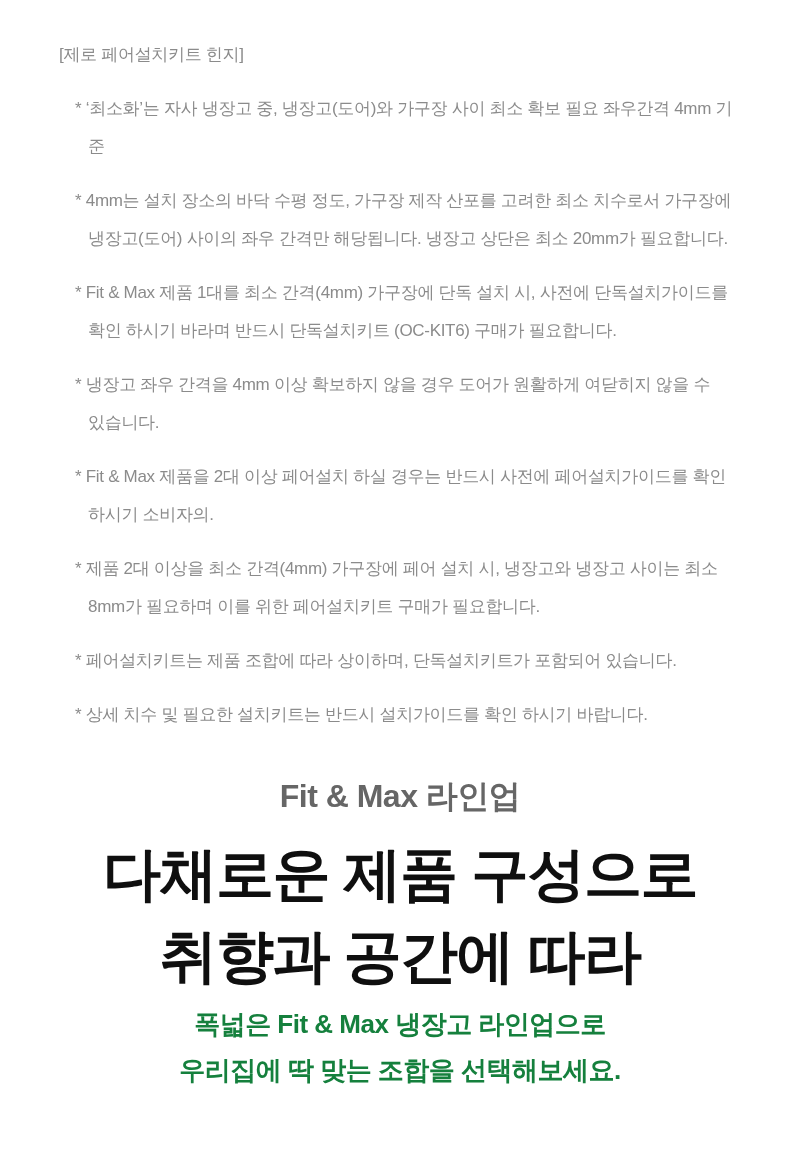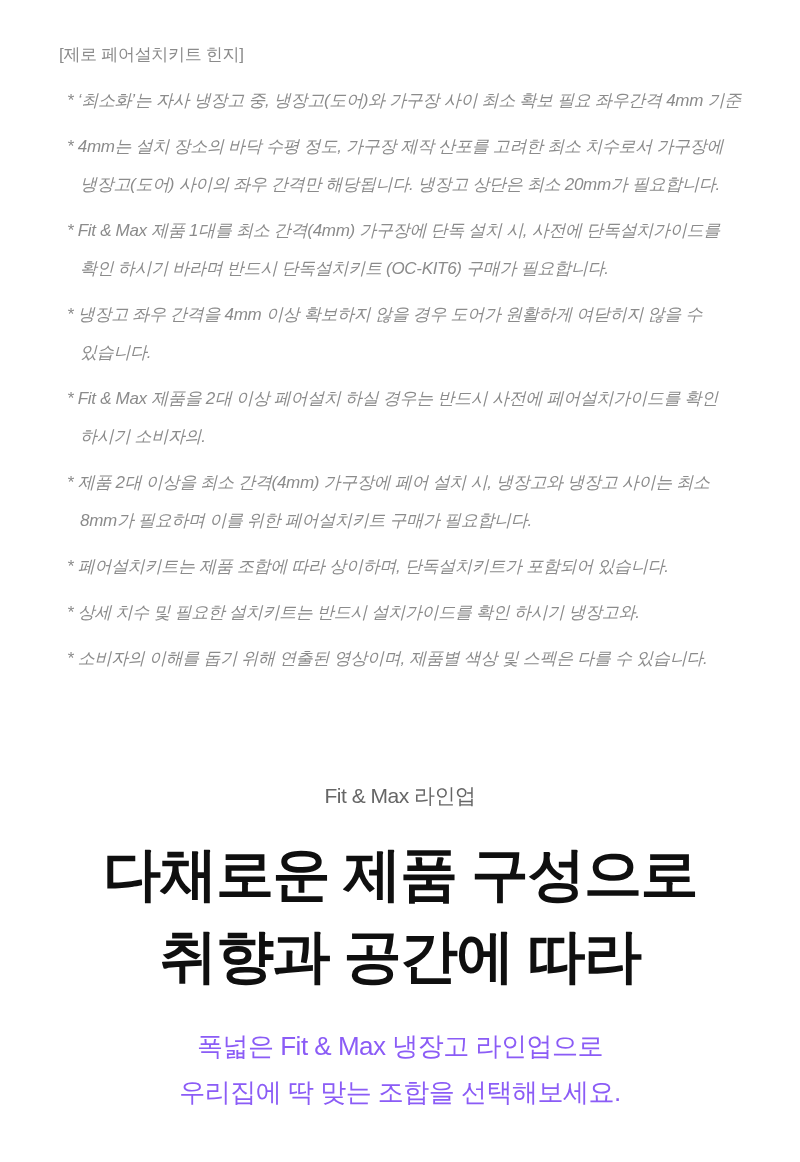--- a/index.html
+++ b/index.html
@@ -25,61 +25,60 @@
     font-size: 17px;
     line-height: 38px;
     color: #8b8b8b;
     letter-spacing: -0.3px;
     font-weight: 400;
   }
   .disc-title {
     margin: 0;
   }
   .note {
-    margin: 8px;
+    margin: 16px;
     padding-left: 13px;
-    font-style: italic;
   }
   .note .line {
     display: block;
   }
   .note .line:first-child {
     text-indent: -13px;
   }
 
   
   .lineup {
     position: absolute;
     left: 0;
     top: 779px;
     width: 800px;
     text-align: center;
   }
   .lineup-eyebrow {
-    font-size: 21px;
+    font-size: 32px;
     line-height: 34px;
     color: #666666;
-    font-weight: 400;
+    font-weight: 700;
     letter-spacing: -0.5px;
   }
   .lineup-headline {
     margin-top: 20px;
     font-size: 58px;
     line-height: 82px;
     font-weight: 800;
     color: #0f0f0f;
     letter-spacing: -1.5px;
   }
   .lineup-headline .hl-line { display: block; }
   .lineup-sub {
-    margin-top: 26px;
+    margin-top: 4px;
     font-size: 26px;
     line-height: 46px;
-    color: #8b5cf6;
-    font-weight: 400;
+    color: #15803d;
+    font-weight: 700;
     letter-spacing: -0.5px;
   }
   .lineup-sub .sub-line { display: block; }
 </style>
 </head>
 <body>
 
 <div class="page">
 
   <section class="disclaimer">
@@ -105,24 +104,21 @@
           <span class="line">하시기 소비자의.</span>
         </p>
         <p class="note">
           <span class="line">* 제품 2대 이상을 최소 간격(4mm) 가구장에 페어 설치 시, 냉장고와 냉장고 사이는 최소</span>
           <span class="line">8mm가 필요하며 이를 위한 페어설치키트 구매가 필요합니다.</span>
         </p>
         <p class="note">
           <span class="line">* 페어설치키트는 제품 조합에 따라 상이하며, 단독설치키트가 포함되어 있습니다.</span>
         </p>
         <p class="note">
-          <span class="line">* 상세 치수 및 필요한 설치키트는 반드시 설치가이드를 확인 하시기 냉장고와.</span>
-        </p>
-        <p class="note">
-          <span class="line">* 소비자의 이해를 돕기 위해 연출된 영상이며, 제품별 색상 및 스펙은 다를 수 있습니다.</span>
+          <span class="line">* 상세 치수 및 필요한 설치키트는 반드시 설치가이드를 확인 하시기 바랍니다.</span>
         </p>
       </div>
   </section>
 
   <section class="lineup">
     <p class="lineup-eyebrow">Fit &amp; Max 라인업</p>
     <h1 class="lineup-headline">
       <span class="hl-line">다채로운 제품 구성으로</span>
       <span class="hl-line">취향과 공간에 따라</span>
     </h1>

